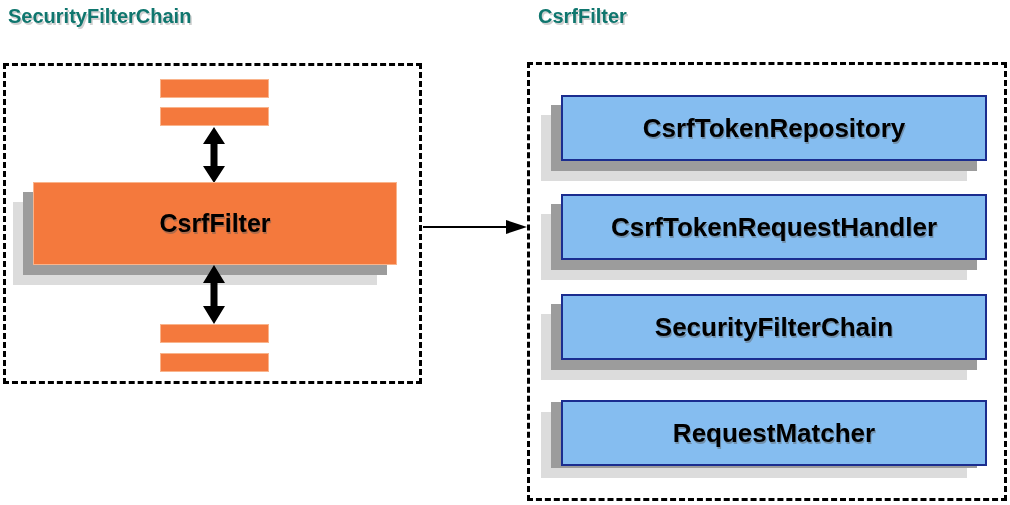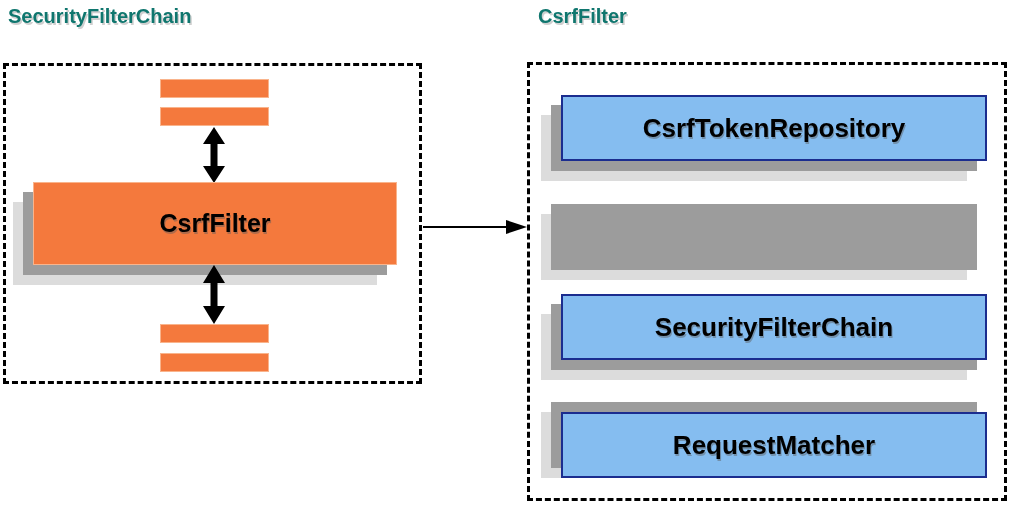--- a/index.html
+++ b/index.html
@@ -107,26 +107,29 @@
   <div class="dashed-box" style="left:527px; top:62px; width:480px; height:439px;"></div>
 
   <div class="shadow light blue-shadow" style="left:541px; top:115px;"></div>
   <div class="shadow dark blue-shadow" style="left:551px; top:105px;"></div>
   <div class="blue-box" style="top:95px;">
     <span class="box-label">CsrfTokenRepository</span>
   </div>
 
   <div class="shadow light blue-shadow" style="left:541px; top:214px;"></div>
   <div class="shadow dark blue-shadow" style="left:551px; top:204px;"></div>
+  <div class="blue-box" style="top:194px;">
+    <span class="box-label">CsrfTokenRequestHandler</span>
+  </div>
 
   <div class="shadow light blue-shadow" style="left:541px; top:314px;"></div>
   <div class="shadow dark blue-shadow" style="left:551px; top:304px;"></div>
   <div class="blue-box" style="top:294px;">
     <span class="box-label">SecurityFilterChain</span>
   </div>
 
   <div class="shadow light blue-shadow" style="left:541px; top:412px;"></div>
   <div class="shadow dark blue-shadow" style="left:551px; top:402px;"></div>
-  <div class="blue-box" style="top:412px;">
+  <div class="blue-box" style="top:400px;">
     <span class="box-label">RequestMatcher</span>
   </div>
 
 </div>
 
 </body></html>

